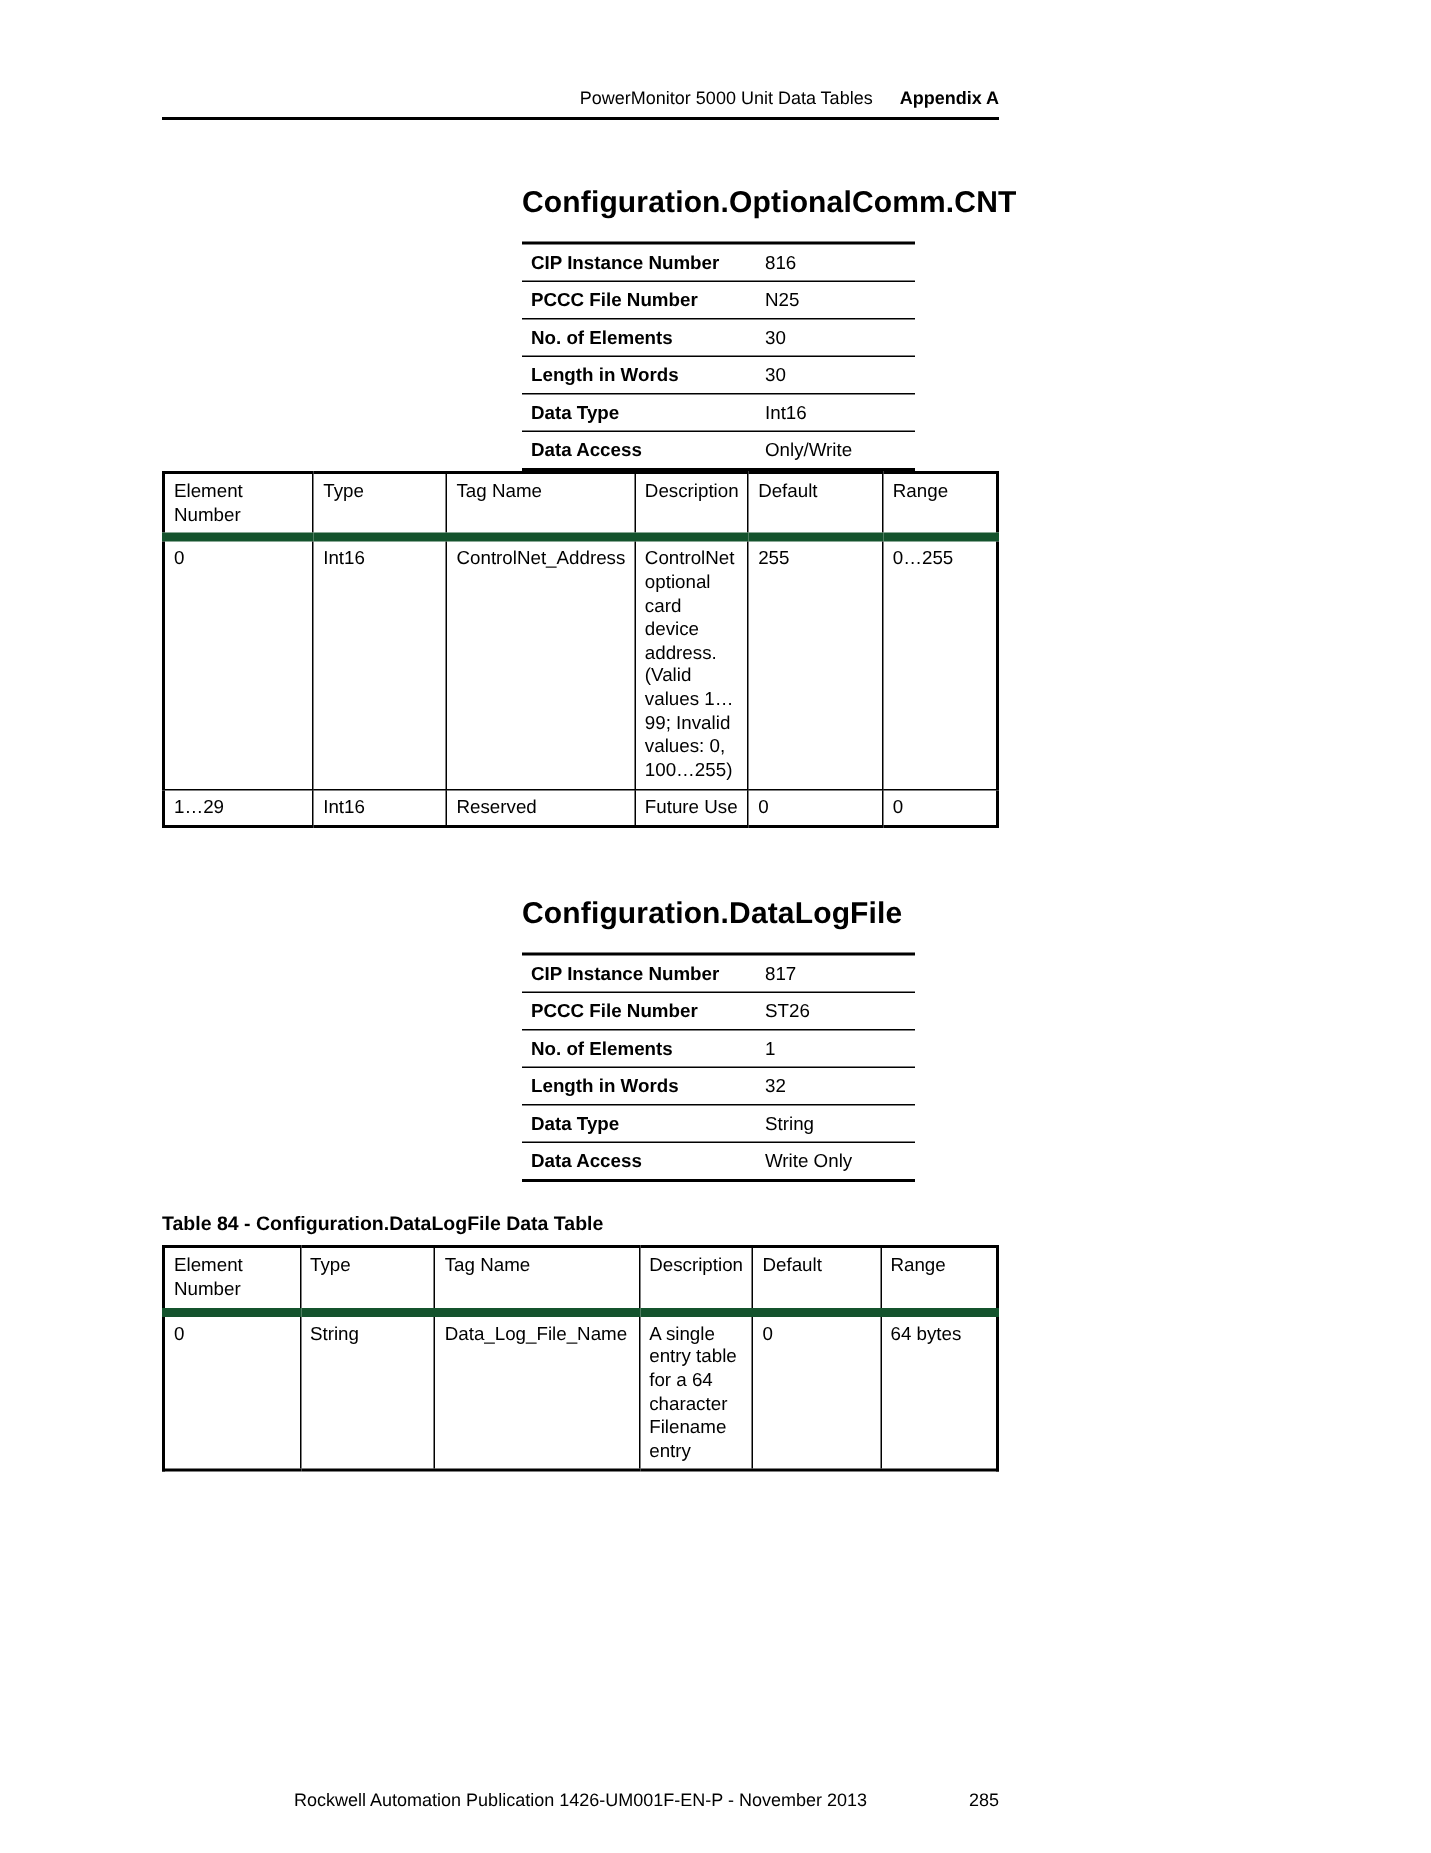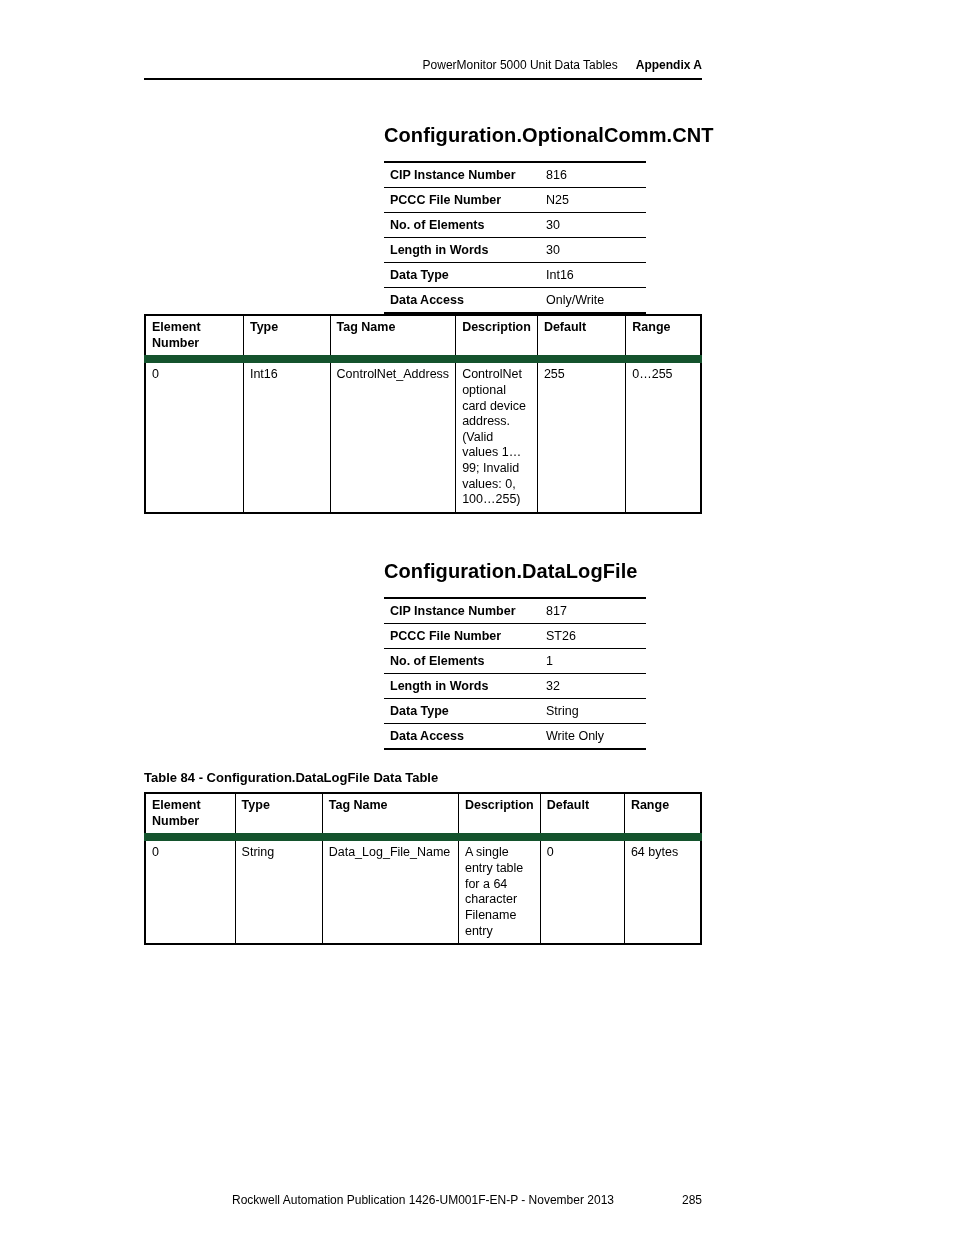--- a/index.html
+++ b/index.html
@@ -12,21 +12,20 @@
     font-family: "Myriad Pro", "Segoe UI", "Helvetica Neue", Arial, sans-serif;
     color: #000;
     position: relative;
   }
   .page {
     position: relative;
     width: 774px;
     height: 1235px;
     box-sizing: border-box;
     padding: 58px 108px 0 108px;
-    margin-left: 36px;
   }
   .running-head {
     display: flex;
     justify-content: flex-end;
     align-items: baseline;
     font-size: 12px;
     gap: 18px;
     border-bottom: 2px solid #000;
     padding-bottom: 6px;
     margin-bottom: 44px;
@@ -79,23 +78,23 @@
     width: 100%;
   }
   table.data th, table.data td {
     border: 1px solid #000;
     padding: 4px 6px;
     text-align: left;
     vertical-align: top;
     line-height: 1.25;
   }
   table.data th {
-    font-weight: 700;
+    font-weight: 400;
     border-top: 2px solid #000;
-    border-bottom: 8px solid #14532d;
+    border-bottom: 6px solid #14532d;
   }
   table.data tr:last-child td { border-bottom: 2px solid #000; }
   table.data td:first-child, table.data th:first-child { border-left: 2px solid #000; }
   table.data td:last-child, table.data th:last-child { border-right: 2px solid #000; }
 
   .col-elem   { width: 90px; }
   .col-type   { width: 80px; }
   .col-tag    { width: 105px; }
   .col-desc   { width: auto; }
   .col-def    { width: 80px; }
@@ -183,20 +182,28 @@
     </thead>
     <tbody>
       <tr>
         <td>0</td>
         <td>Int16</td>
         <td>ControlNet_Address</td>
         <td>ControlNet optional card device address. (Valid values 1…99; Invalid values: 0, 100…255)</td>
         <td>255</td>
         <td>0…255</td>
       </tr>
+      <tr>
+        <td>1…29</td>
+        <td>Int16</td>
+        <td>Reserved</td>
+        <td>Future Use</td>
+        <td>0</td>
+        <td>0</td>
+      </tr>
     </tbody>
   </table>
 
   <div class="block-gap"></div>
 
   <div class="content-indent">
     <h2 class="section-title">Configuration.DataLogFile</h2>
 
     <table class="props">
       <tbody>

